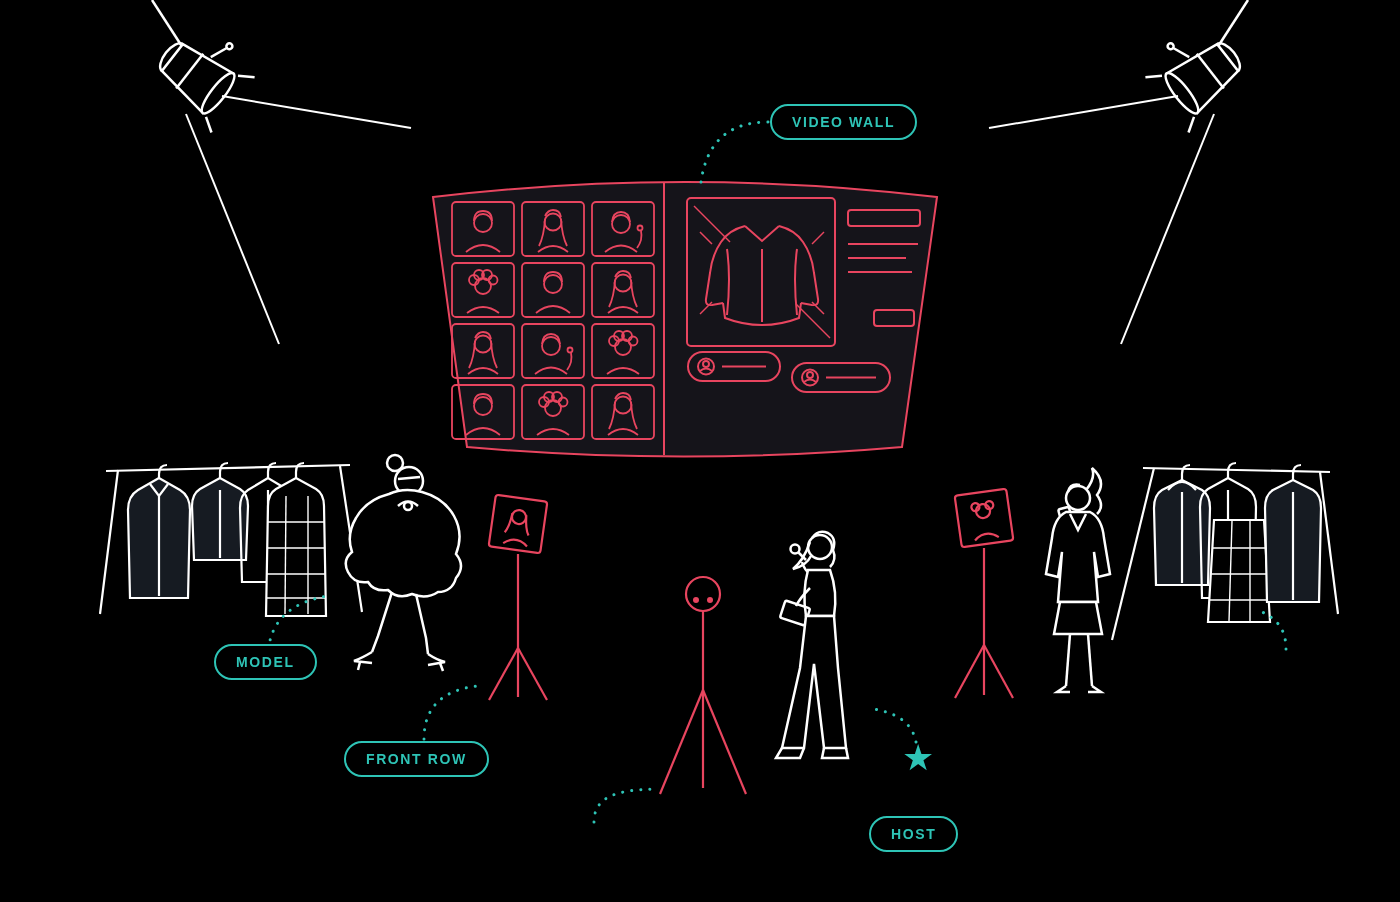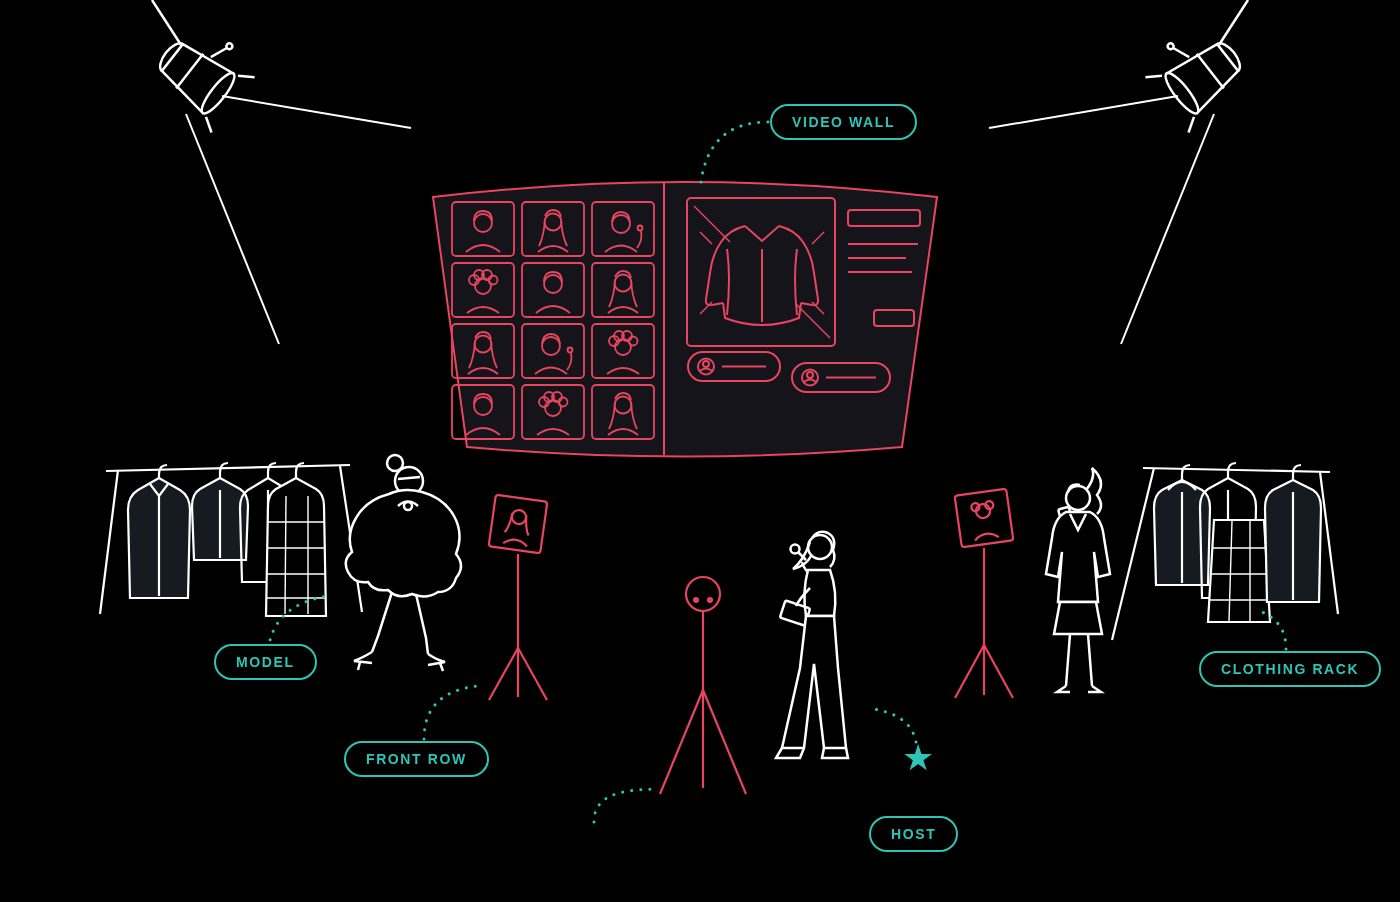--- a/index.html
+++ b/index.html
@@ -312,15 +312,14 @@
       <path d="M916,742 C912,722 896,712 868,708"></path>
       <path d="M1286,649 C1286,628 1276,618 1258,610"></path>
     </g>
   </svg>
 
   <div class="label" style="left:770px; top:104px;">VIDEO WALL</div>
   <div class="label" style="left:214px; top:644px;">MODEL</div>
   <div class="label" style="left:344px; top:741px;">FRONT ROW</div>
   <span class="host-star" style="left:902px; top:740px;">★</span>
   <div class="label" style="left:869px; top:772px;margin-top:44px;">HOST</div>
-  <div class="label" style="left:1199px; top:651px;">CLOTHING RACK</div>
 
 </div>
 
 </body></html>

